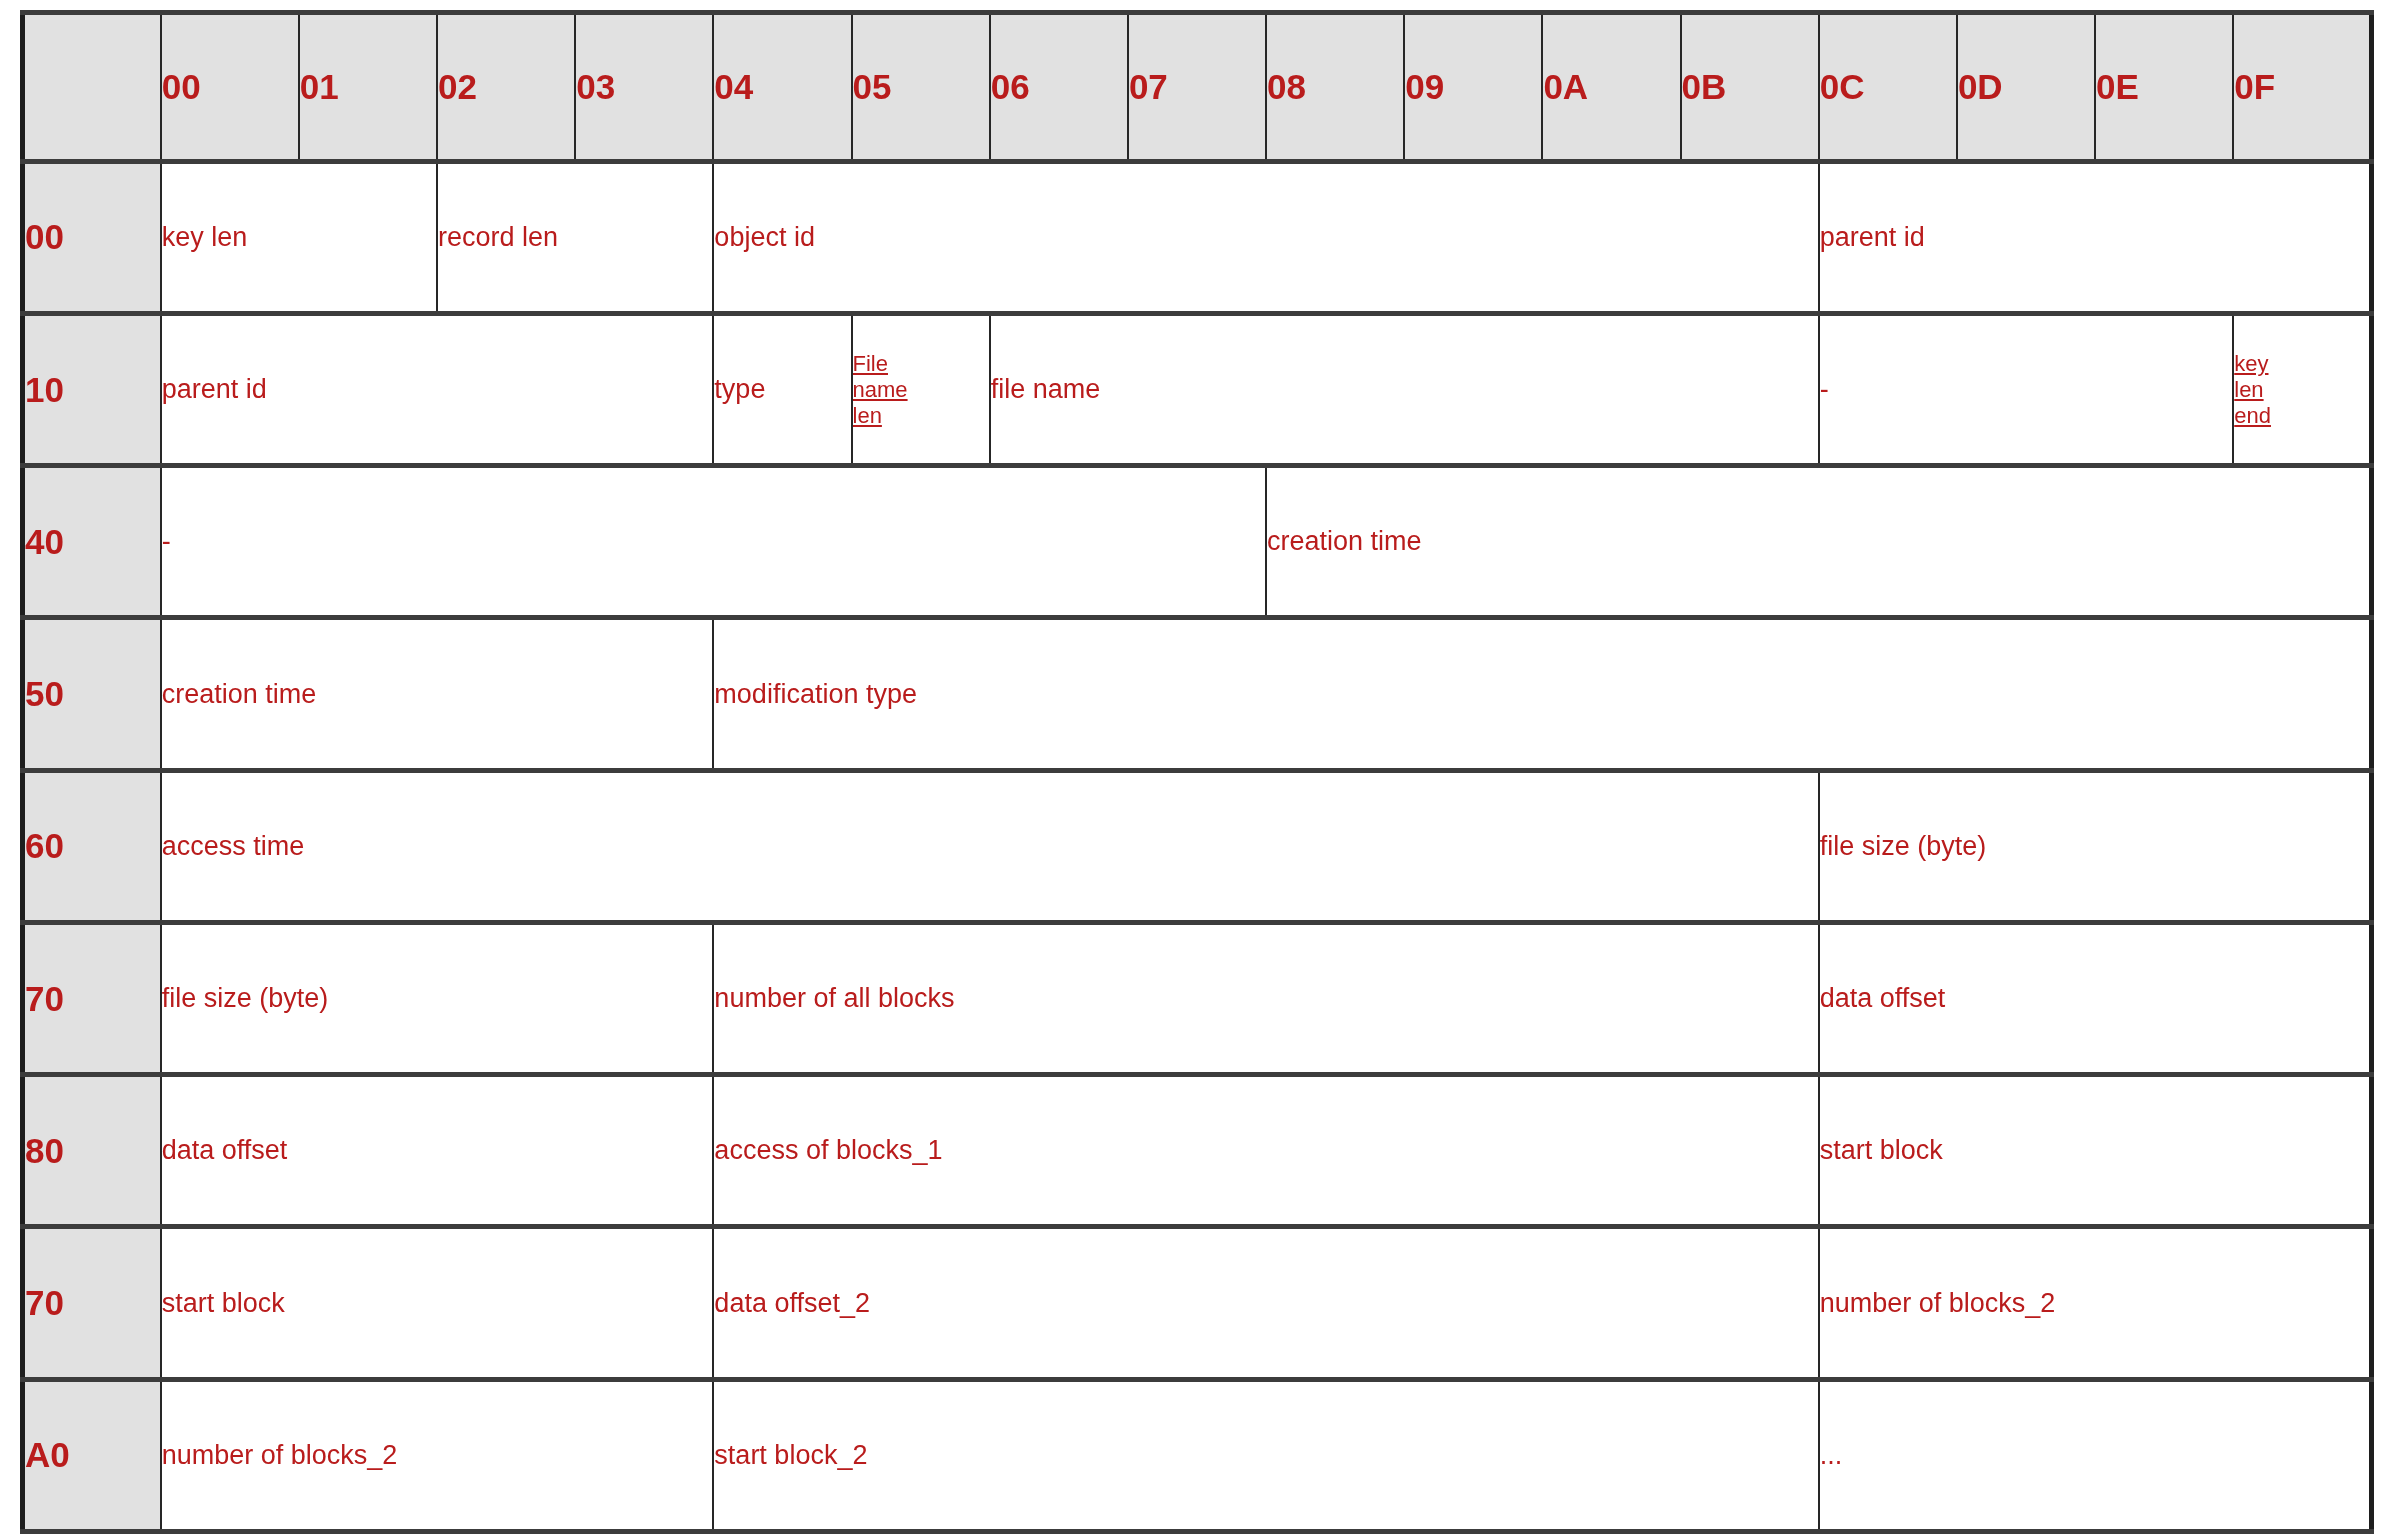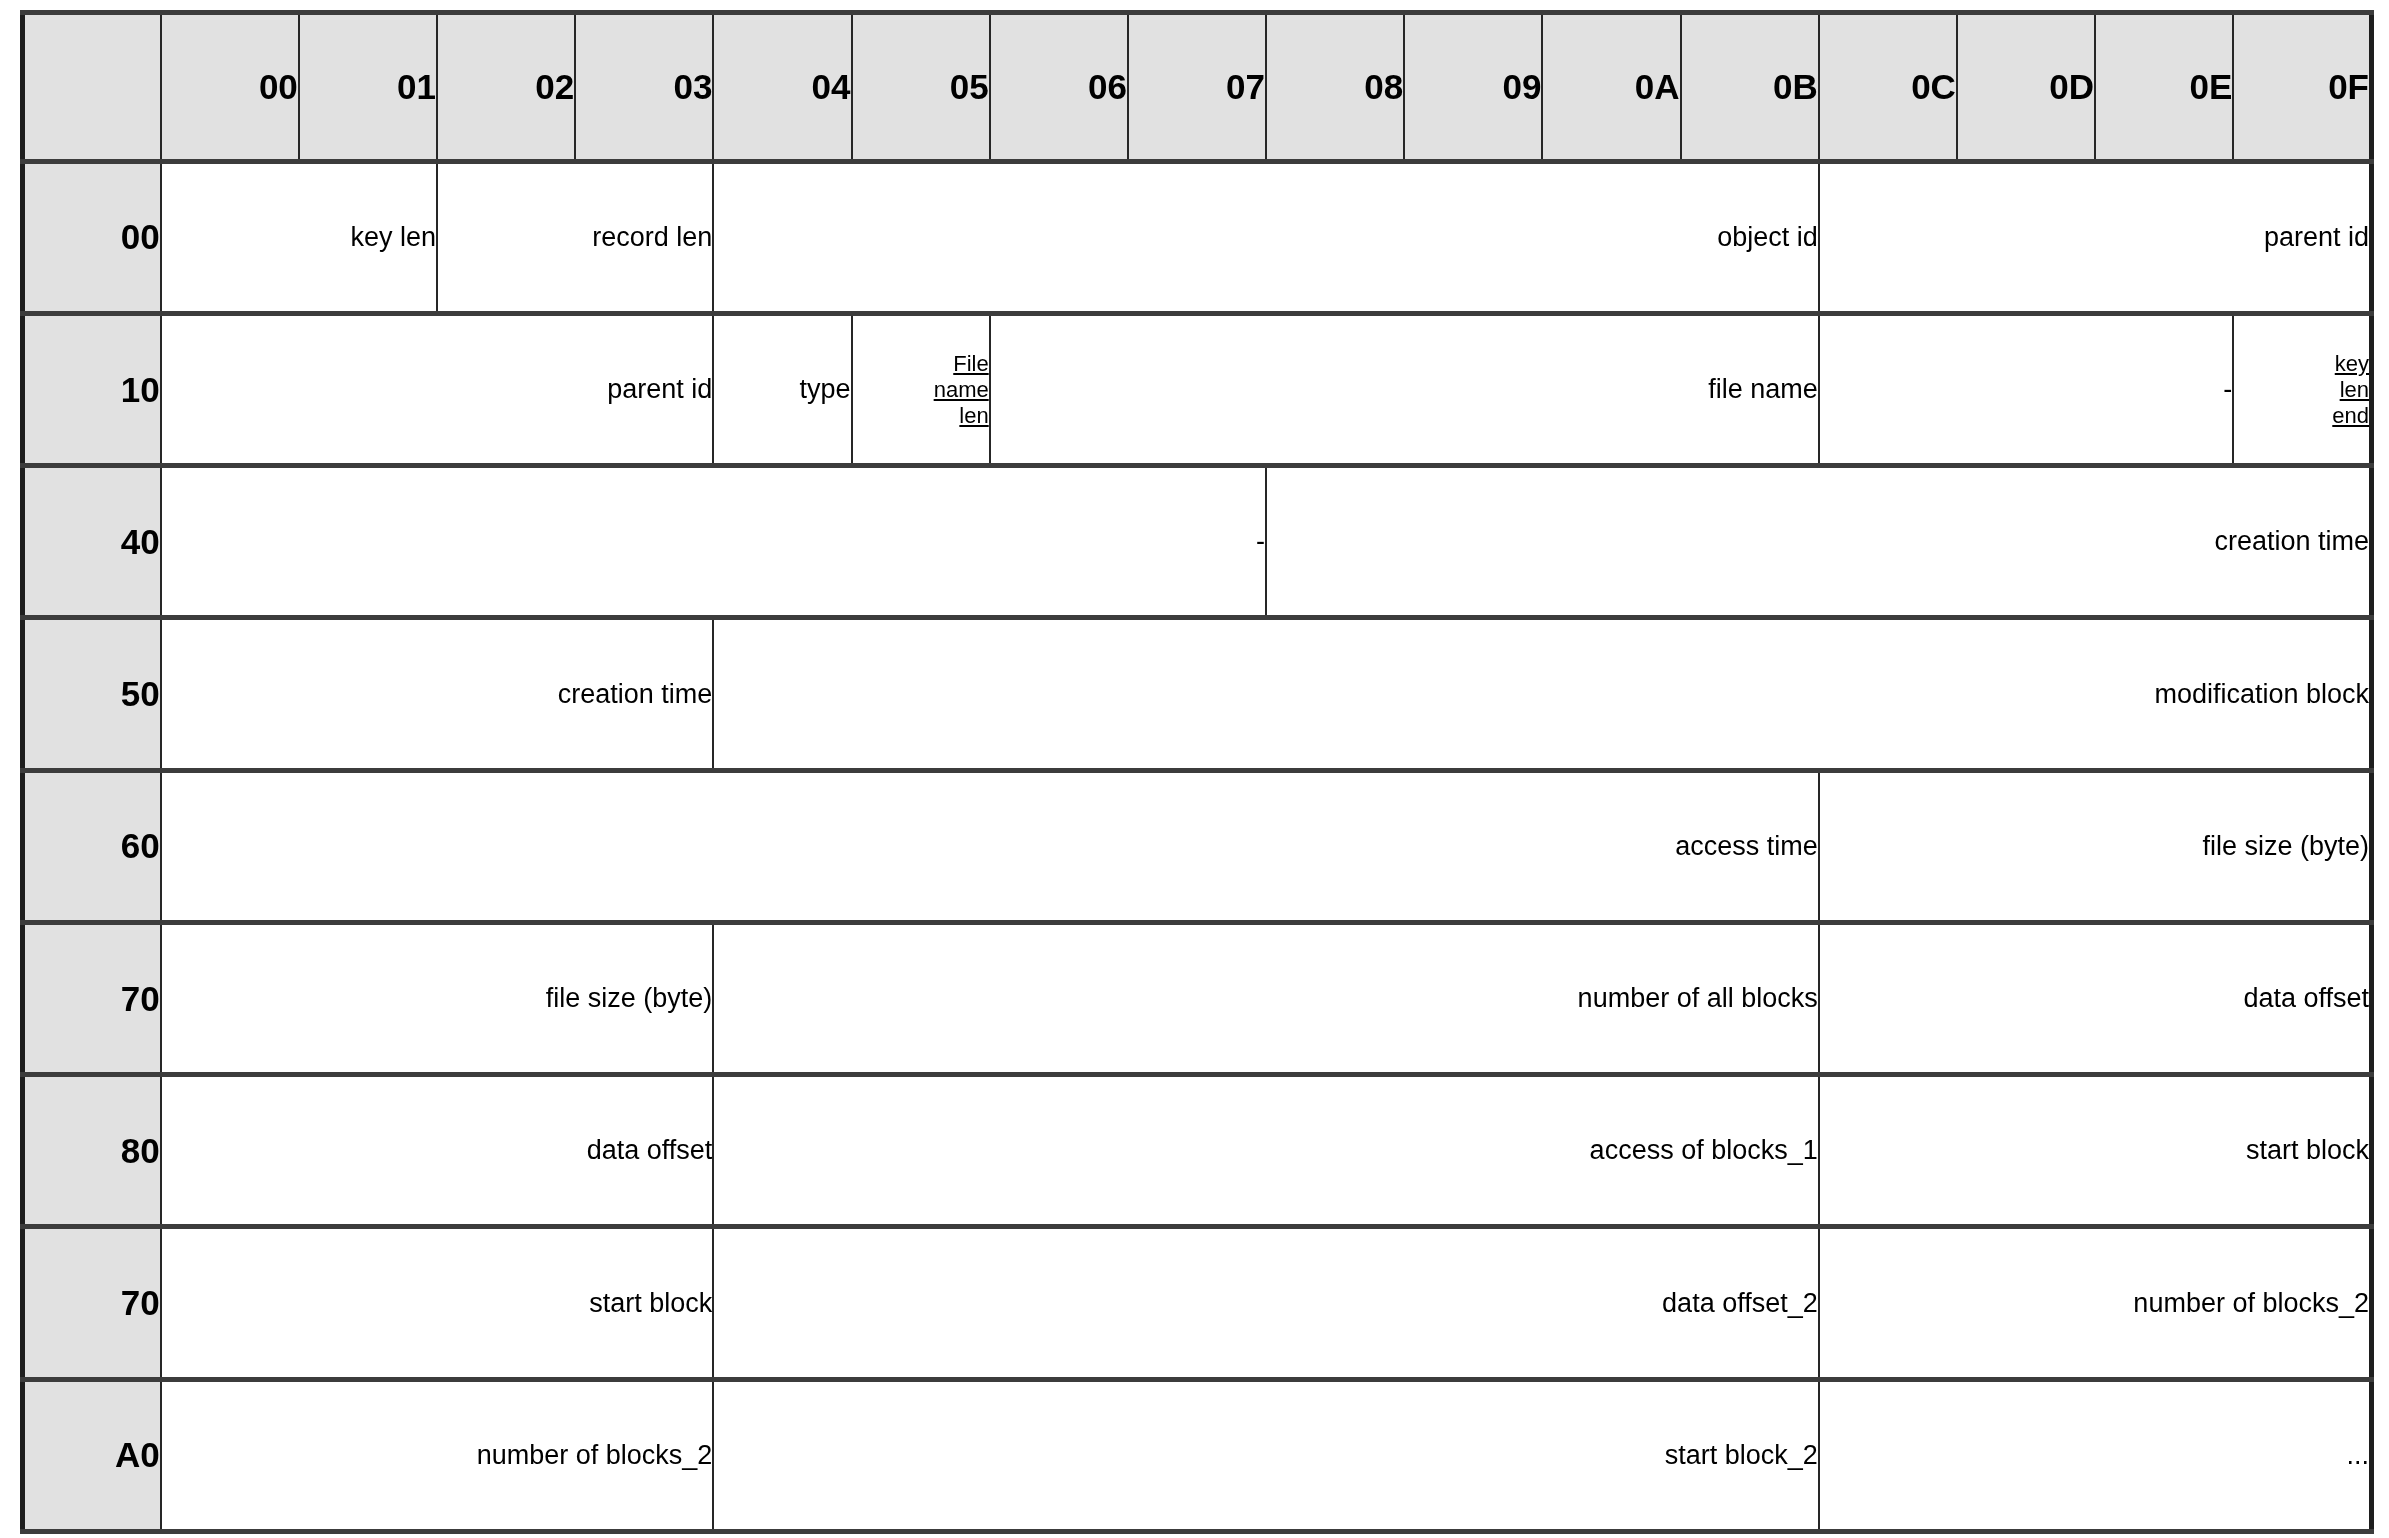--- a/index.html
+++ b/index.html
@@ -24,24 +24,24 @@
     width: 100%;
     height: 100%;
     border: 5.8px solid #1e1e1e;
   }
   col { width: 5.882%; }
   th, td {
     border-left: 2.9px solid #262626;
     border-right: 2.9px solid #262626;
     border-top: 5px solid #3c3c3c;
     border-bottom: 5px solid #3c3c3c;
-    text-align: right;
+    text-align: left;
     vertical-align: middle;
     padding: 0;
-    color: #000000;
+    color: #b91c1c;
     white-space: pre-line;
     overflow: hidden;
     margin-left: 48px;
   }
   th {
     background: #e1e1e1;
     font-weight: bold;
     font-size: 35px;
   }
   td {
@@ -128,21 +128,21 @@
 
   <tr class="drow">
     <th>40</th>
     <td colspan="8">-</td>
     <td colspan="8">creation time</td>
   </tr>
 
   <tr class="drow">
     <th>50</th>
     <td colspan="4">creation time</td>
-    <td colspan="12">modification block</td>
+    <td colspan="12">modification type</td>
   </tr>
 
   <tr class="drow">
     <th>60</th>
     <td colspan="12">access time</td>
     <td colspan="4">file size (byte)</td>
   </tr>
 
   <tr class="drow">
     <th>70</th>

